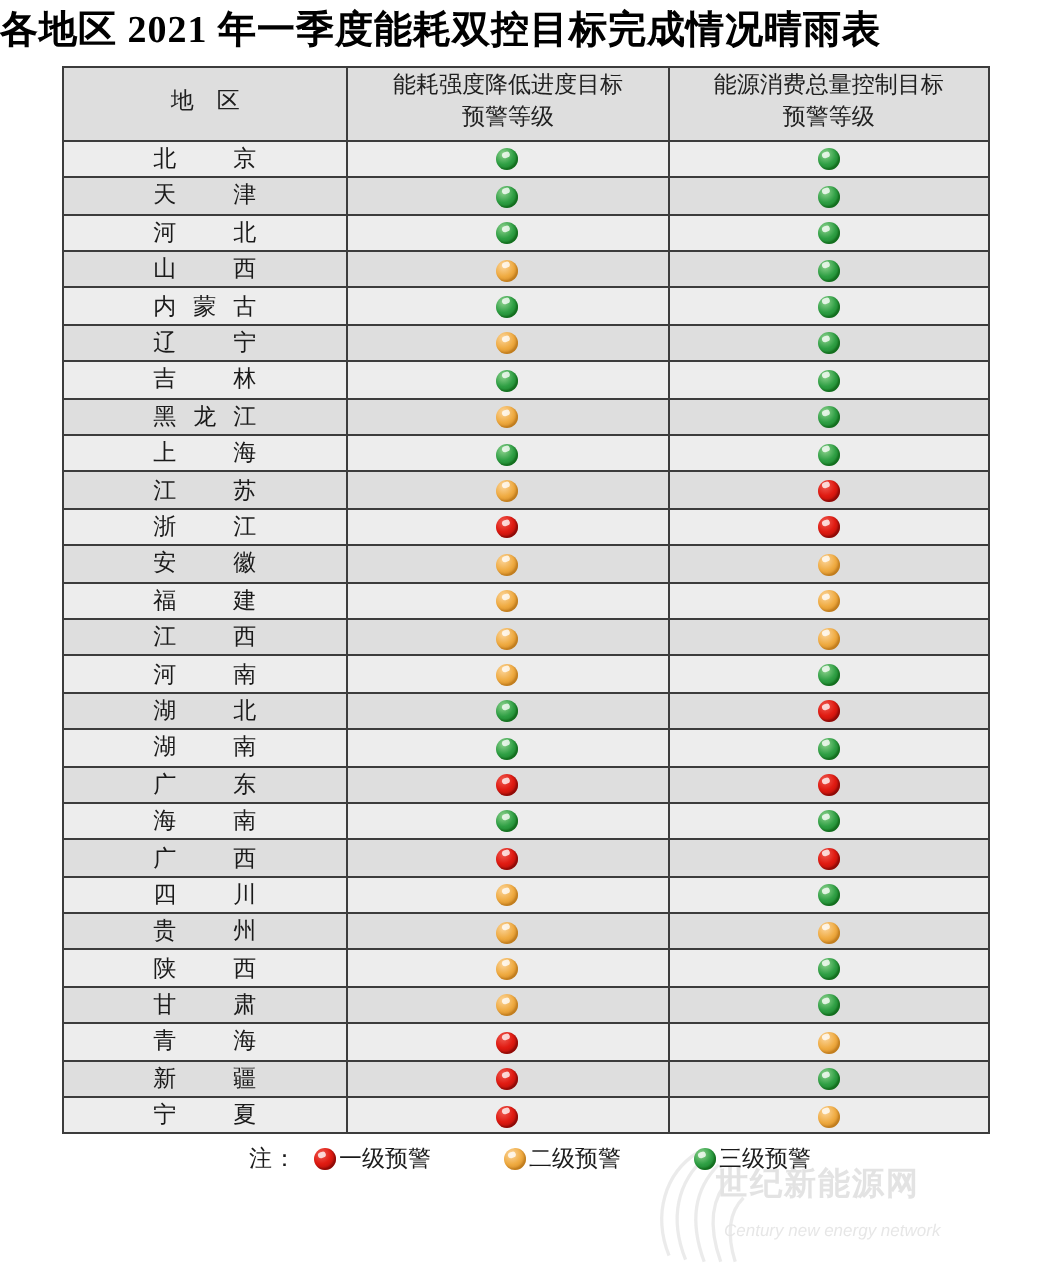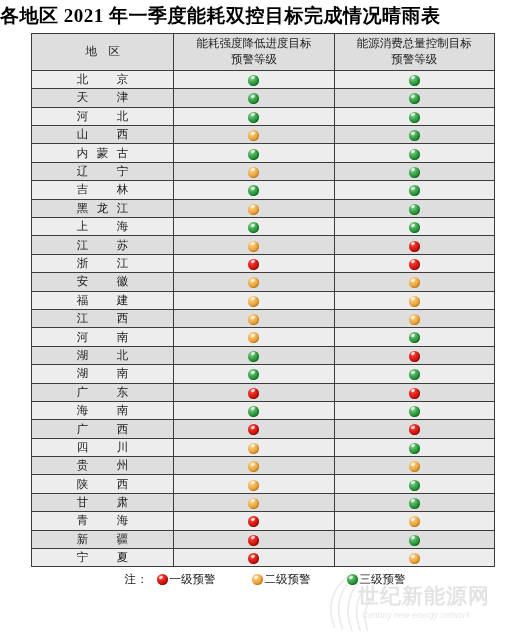--- a/index.html
+++ b/index.html
@@ -147,21 +147,21 @@
     width: 212px;
     height: 74px;
     pointer-events: none;
     z-index: 2;
     opacity: 0.5;
   }
   .wm-text {
     position: absolute;
     left: 40px;
     top: 16px;
-    font-size: 21px;
+    font-size: 16px;
     font-weight: bold;
     color: #c9c9c9;
     letter-spacing: 1px;
     font-family: "Liberation Sans", sans-serif;
     white-space: nowrap;
   }
   .wm-sub {
     position: absolute;
     left: 44px;
     top: 44px;

